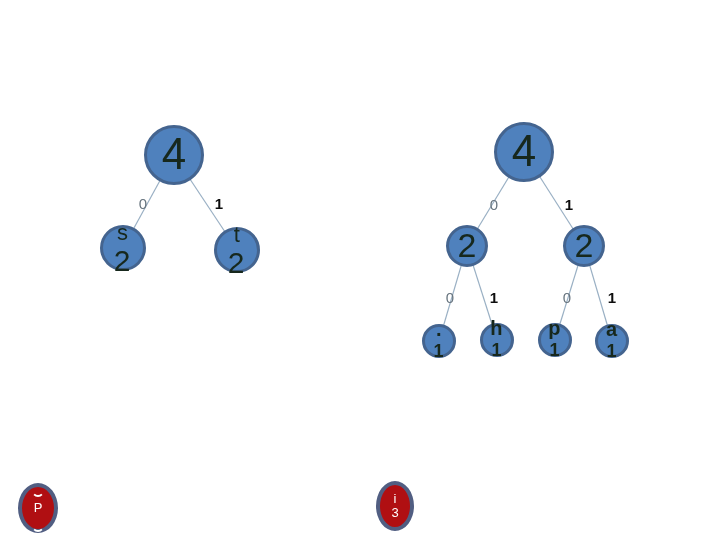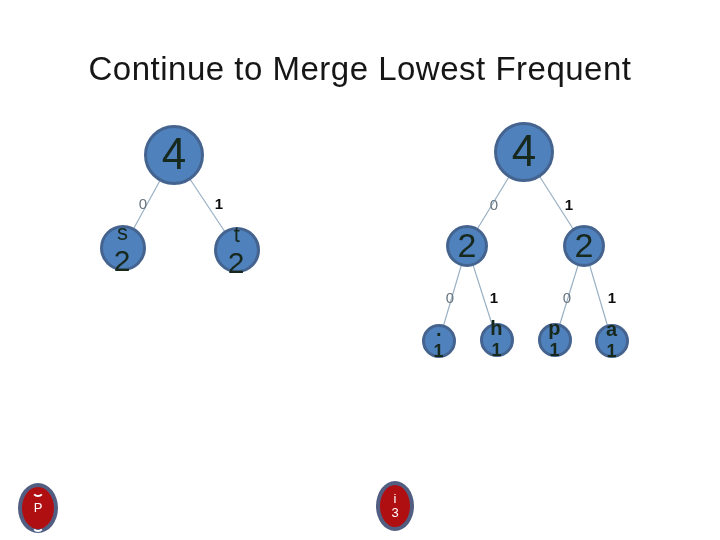--- a/index.html
+++ b/index.html
@@ -68,21 +68,20 @@
     border: 2px solid transparent;
   }
   .arc.top { top: -3px;  border-bottom-color: var(--red-text, #fff); }
   .arc.bot { bottom: -3px; border-bottom-color: var(--red-text, #fff); }
 </style>
 </head>
 <body>
 
 <div class="slide">
 
-  <div class="title">Continue to Merge Lowest Frequent</div>
 
   <svg class="edges" width="720" height="540">
     <line class="edge" x1="174" y1="155" x2="123" y2="248"></line>
     <line class="edge" x1="174" y1="155" x2="237" y2="250"></line>
     <line class="edge" x1="524" y1="152" x2="467" y2="246"></line>
     <line class="edge" x1="524" y1="152" x2="584" y2="246"></line>
     <line class="edge" x1="467" y1="246" x2="439" y2="341"></line>
     <line class="edge" x1="467" y1="246" x2="497" y2="340"></line>
     <line class="edge" x1="584" y1="246" x2="555" y2="340"></line>
     <line class="edge" x1="584" y1="246" x2="612" y2="341"></line>

